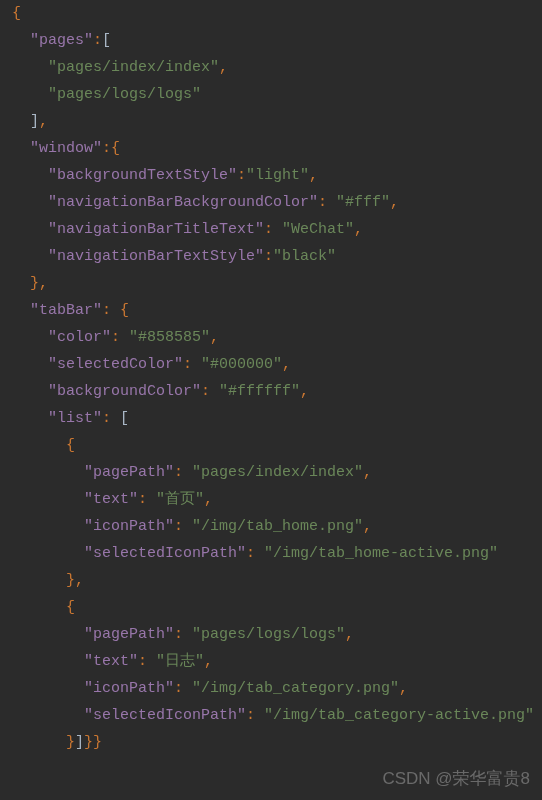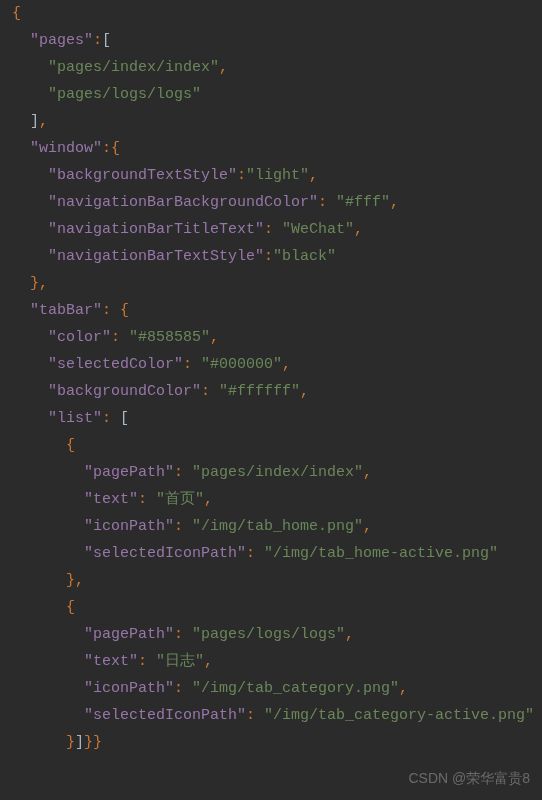--- a/index.html
+++ b/index.html
@@ -26,21 +26,21 @@
     .key { color: #9876aa; }
     .colon { color: #cc7832; }
     .bracket { color: #a9b7c6; }
     .string { color: #6a8759; }
     .comma { color: #cc7832; }
     .watermark {
       position: absolute;
       bottom: 8px;
       right: 12px;
       color: rgba(200, 200, 200, 0.4);
-      font-size: 14px;
+      font-size: 17px;
       font-family: Arial, sans-serif;
     }
   </style>
 </head>
 <body>
 
 <div id="code-container">
     <div class="code-line"><span class="brace">{</span></div>
     <div class="code-line">  <span class="key">"pages"</span><span class="colon">:</span><span class="bracket">[</span></div>
     <div class="code-line">    <span class="string">"pages/index/index"</span><span class="comma">,</span></div>

